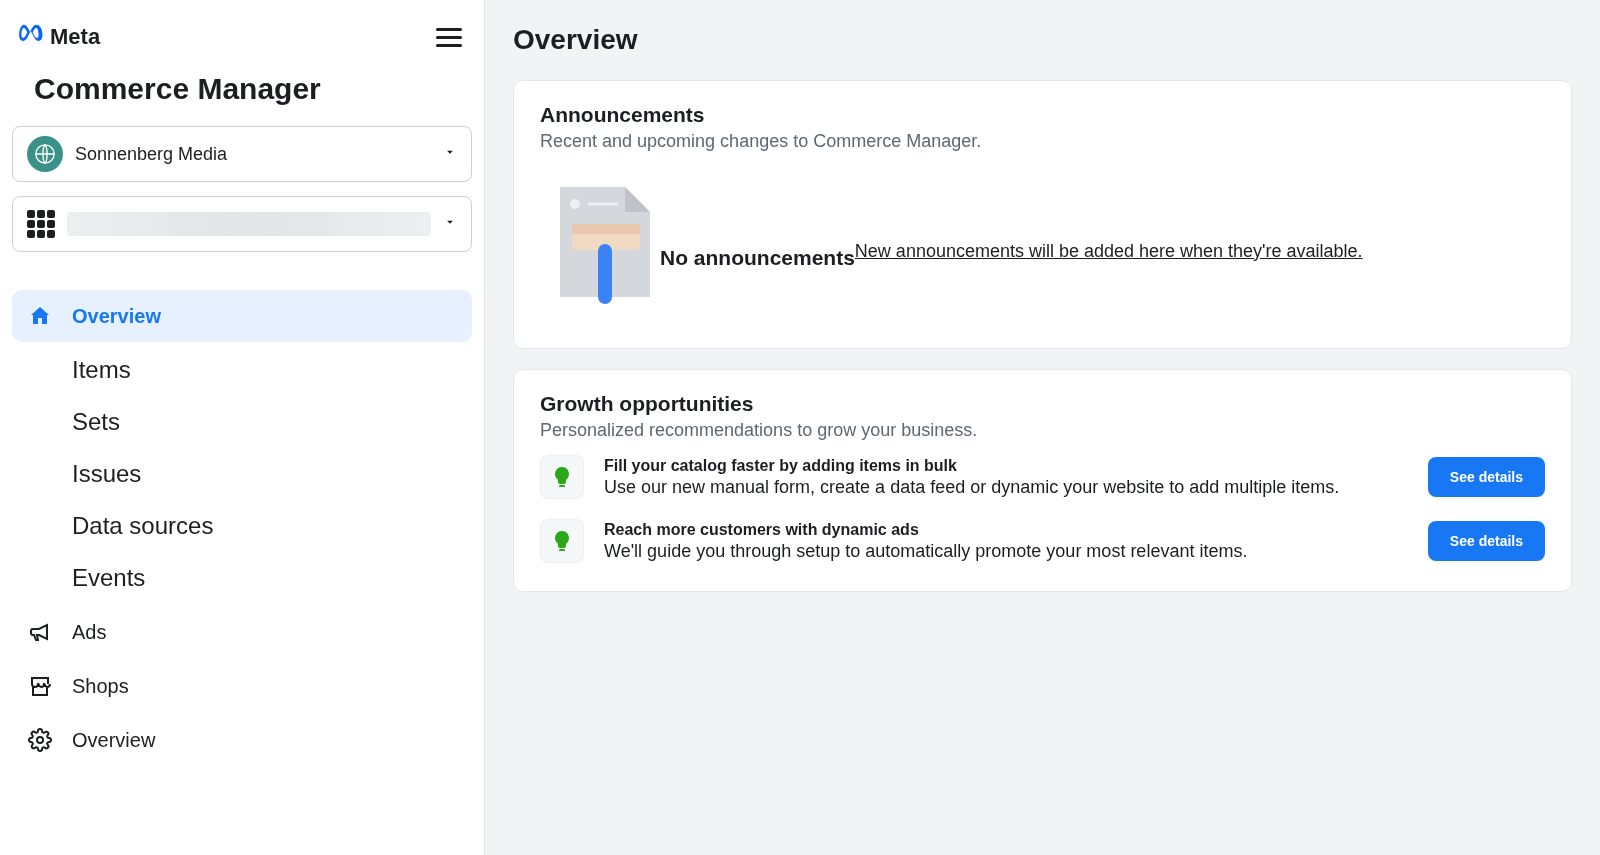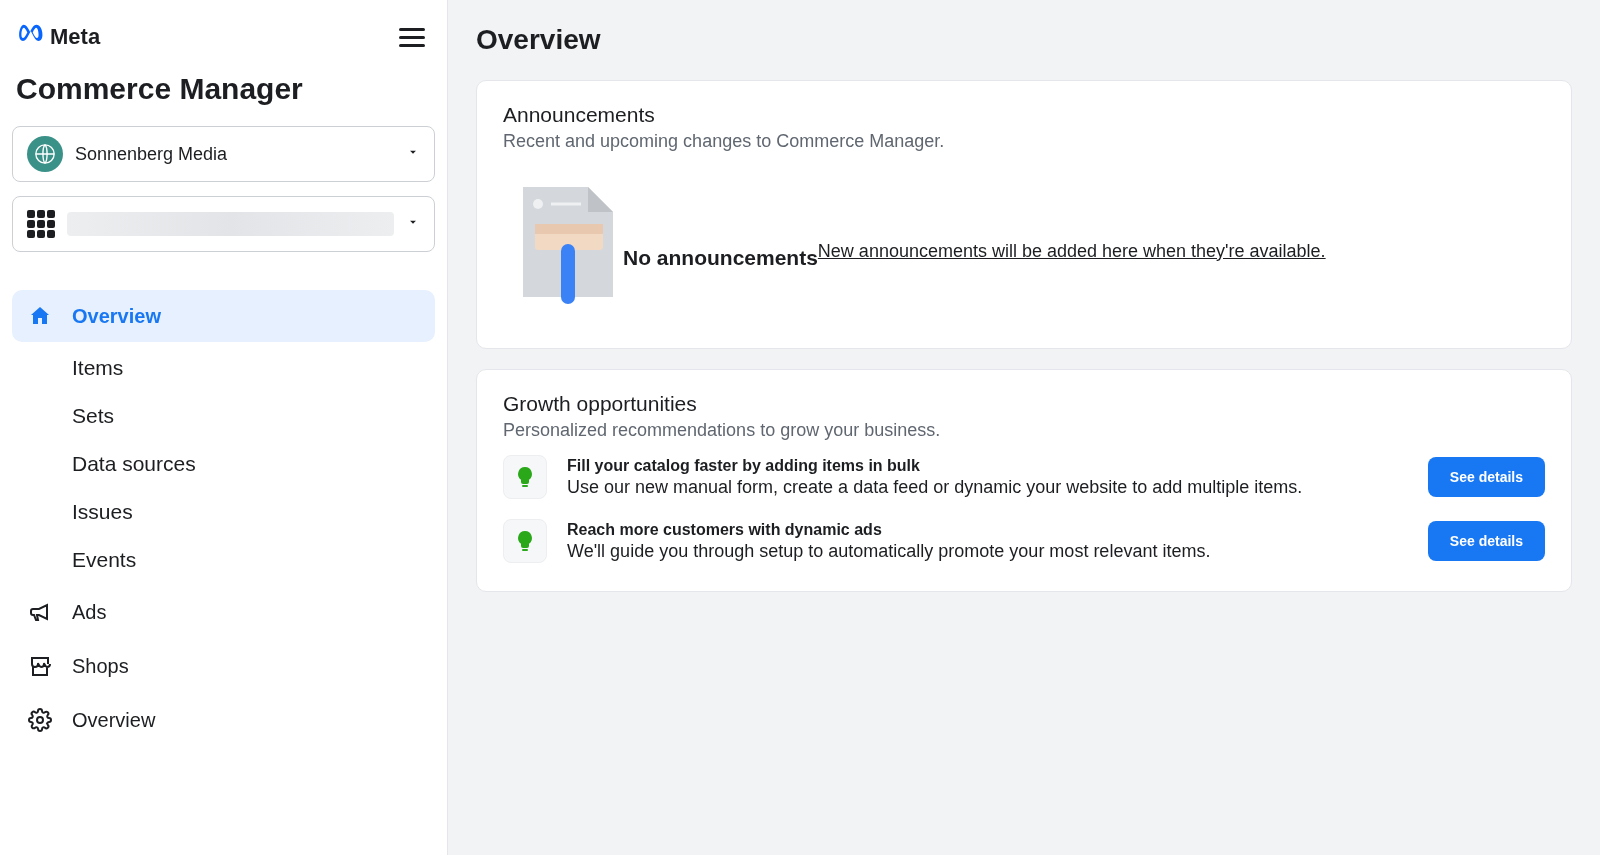--- a/index.html
+++ b/index.html
@@ -8,21 +8,21 @@
     background: #f2f3f5;
     color: #1c1e21;
     width: 1600px;
     height: 855px;
     overflow: hidden;
     display: flex;
   }
 
   
   .sidebar {
-    width: 448px;
+    width: 485px;
     background: #fff;
     border-right: 1px solid #e4e6eb;
     padding: 16px 12px;
     display: flex;
     flex-direction: column;
     gap: 6px;
   }
   .sidebar-header {
     display: flex;
     align-items: center;
@@ -48,20 +48,21 @@
     width: 26px;
     height: 3px;
     background: #1c1e21;
     border-radius: 2px;
   }
   .app-title {
     font-size: 30px;
     font-weight: 700;
     padding: 12px 4px 10px 4px;
     color: #1c1e21;
+    margin-left: 18px;
   }
   .dropdown {
     border: 1px solid #ccd0d5;
     border-radius: 8px;
     height: 56px;
     display: flex;
     align-items: center;
     padding: 0 14px;
     gap: 12px;
     cursor: pointer;
@@ -130,21 +131,21 @@
   }
   .nav-item .expand {
     margin-left: auto;
   }
   .nav-sub {
     padding-left: 60px;
     display: flex;
     flex-direction: column;
   }
   .nav-sub-item {
-    font-size: 21px;
+    font-size: 24px;
     color: #1c1e21;
     padding: 12px 0;
     cursor: pointer;
   }
 
   
   .main {
     flex: 1;
     padding: 24px 28px;
     overflow: auto;
@@ -157,21 +158,21 @@
   }
   .card {
     background: #fff;
     border: 1px solid #e4e6eb;
     border-radius: 10px;
     padding: 22px 26px;
     margin-bottom: 20px;
   }
   .card h2 {
     font-size: 21px;
-    font-weight: 400;
+    font-weight: 700;
     color: #1c1e21;
     margin-bottom: 4px;
   }
   .card .subtitle {
     font-size: 18px;
     color: #606770;
   }
   .empty {
     display: flex;
     flex-direction: row;
@@ -295,22 +296,22 @@
         <svg width="24" height="24" viewBox="0 0 24 24" fill="#1877f2">
             <path d="M12 3l9 8h-2v9h-5v-6h-4v6H5v-9H3l9-8z"></path>
           </svg>
       </span>
       <span>Overview</span>
     </div>
 
     <div class="nav-sub">
       <div class="nav-sub-item">Items</div>
       <div class="nav-sub-item">Sets</div>
+      <div class="nav-sub-item">Issues</div>
       <div class="nav-sub-item">Data sources</div>
-      <div class="nav-sub-item">Issues</div>
       <div class="nav-sub-item">Events</div>
     </div>
 
     <div class="nav-item">
       <span class="icon">
         <svg width="24" height="24" viewBox="0 0 24 24" fill="none" stroke="#1c1e21" stroke-width="2">
             <path d="M3 11v2a2 2 0 002 2h1l2 5h2l-1-5h2l8 4V5l-8 4H5a2 2 0 00-2 2z"></path>
           </svg>
       </span>
       <span>Ads</span>

